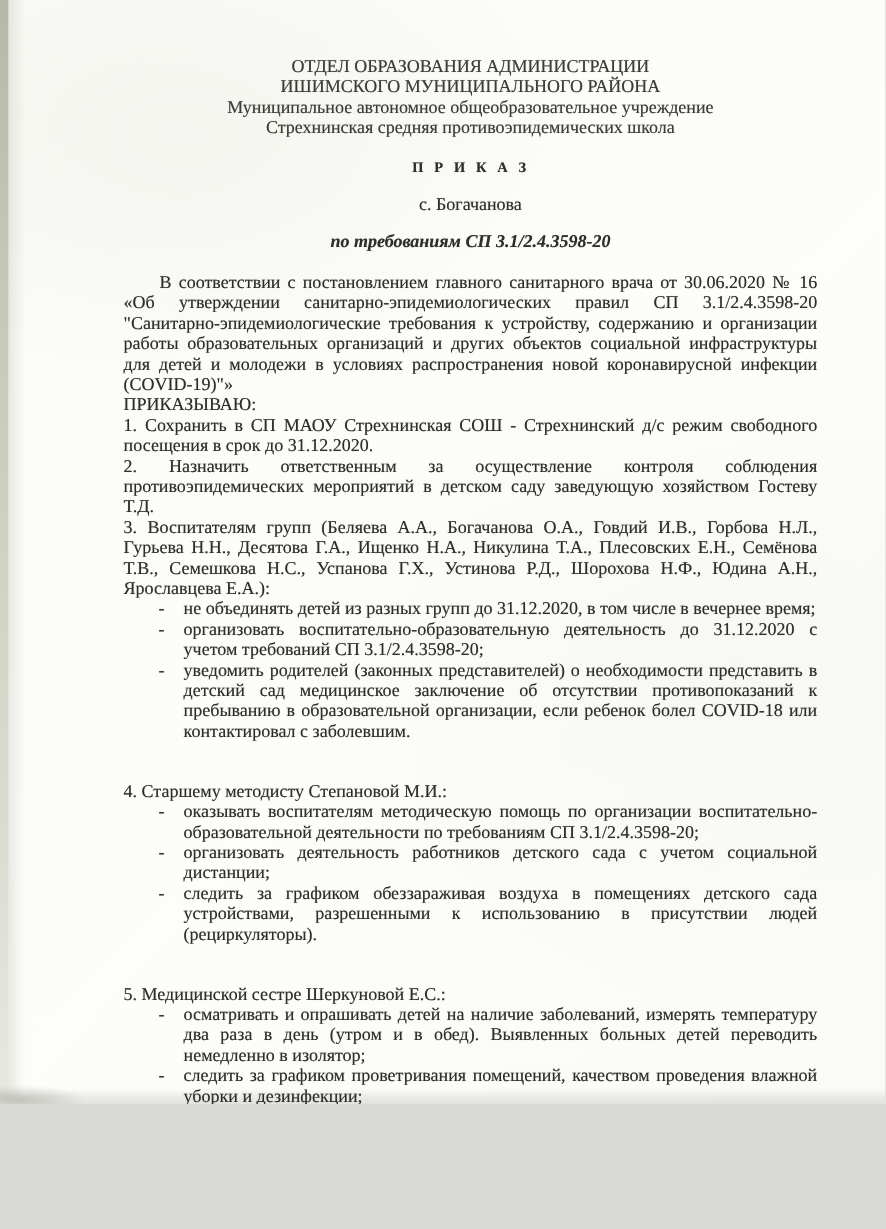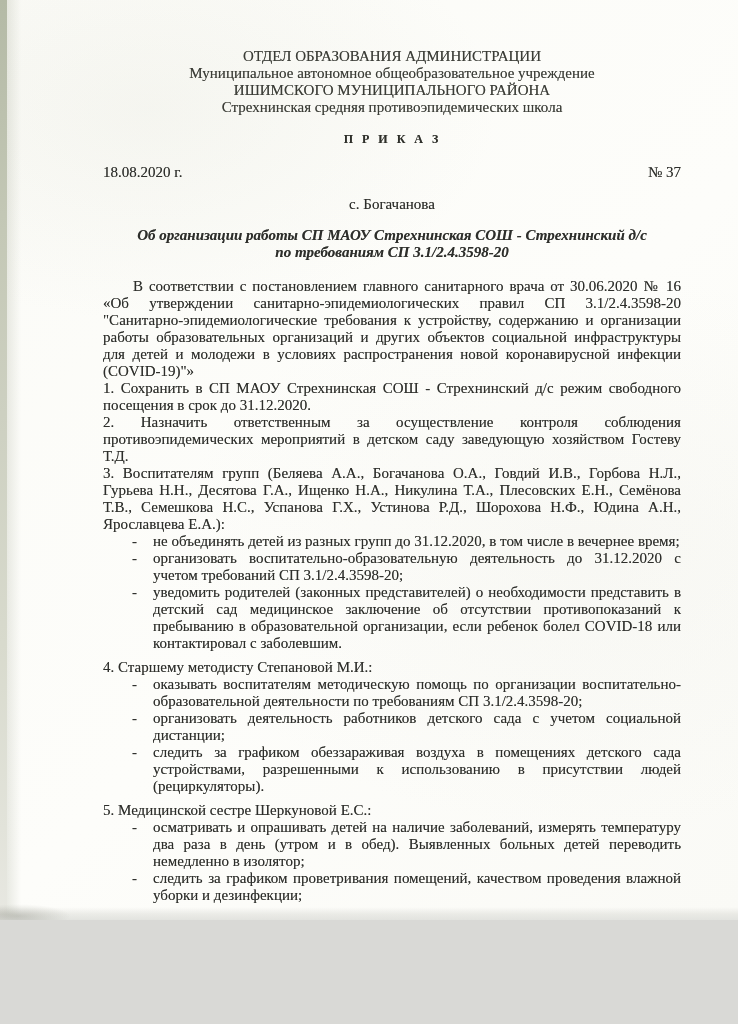--- a/index.html
+++ b/index.html
@@ -75,59 +75,55 @@
 
   .intro {
     margin: 17px 0 0 0;
     text-align: justify;
     text-indent: 30px;
   }
   .resolve { margin: 0; }
 
   .item { margin: 0; }
   .item p { margin: 0; text-align: justify; }
-  .item.gap { margin-top: 7px; }
+  .item.gap { margin-top: 33px; }
 
   .bullet { display: flex; padding-left: 29px; }
   .bullet .dash { flex: none; width: 21px; }
   .bullet .btext { flex: 1; text-align: justify; }
 </style>
 </head>
 <body>
 
 <div class="scan">
   <div class="edge-left"></div>
   <div class="edge-left-shadow"></div>
   <div class="edge-bottom"></div>
   <div class="corner-smudge"></div>
 
   <div class="doc">
 
     <div class="org-header">
       <div class="line">ОТДЕЛ ОБРАЗОВАНИЯ АДМИНИСТРАЦИИ</div>
+      <div class="line">ИШИМСКОГО МУНИЦИПАЛЬНОГО РАЙОНА</div>
       <div class="line">Муниципальное автономное общеобразовательное учреждение</div>
-      <div class="line">ИШИМСКОГО МУНИЦИПАЛЬНОГО РАЙОНА</div>
       <div class="line">Стрехнинская средняя противоэпидемических школа</div>
     </div>
 
     <div class="order-title">П Р И К А З</div>
 
-    <div class="date-row">
-      <span>18.08.2020 г.</span>
-      <span>№ 37</span>
-    </div>
 
     <div class="place">с. Богачанова</div>
 
     <div class="subject">
-      <div>Об организации работы СП МАОУ Стрехнинская СОШ - Стрехнинский д/с</div>
       <div>по требованиям СП 3.1/2.4.3598-20</div>
     </div>
 
     <p class="intro">В соответствии с постановлением главного санитарного врача от 30.06.2020 № 16 «Об утверждении санитарно-эпидемиологических правил СП 3.1/2.4.3598-20 "Санитарно-эпидемиологические требования к устройству, содержанию и организации работы образовательных организаций и других объектов социальной инфраструктуры для детей и молодежи в условиях распространения новой коронавирусной инфекции (COVID-19)"»</p>
+    <p class="resolve">ПРИКАЗЫВАЮ:</p>
 
     <section class="item">
       <p>1. Сохранить в СП МАОУ Стрехнинская СОШ - Стрехнинский д/с режим свободного посещения в срок до 31.12.2020.</p>
     </section>
 
     <section class="item">
       <p>2. Назначить ответственным за осуществление контроля соблюдения противоэпидемических мероприятий в детском саду заведующую хозяйством Гостеву Т.Д.</p>
     </section>
 
     <section class="item">

